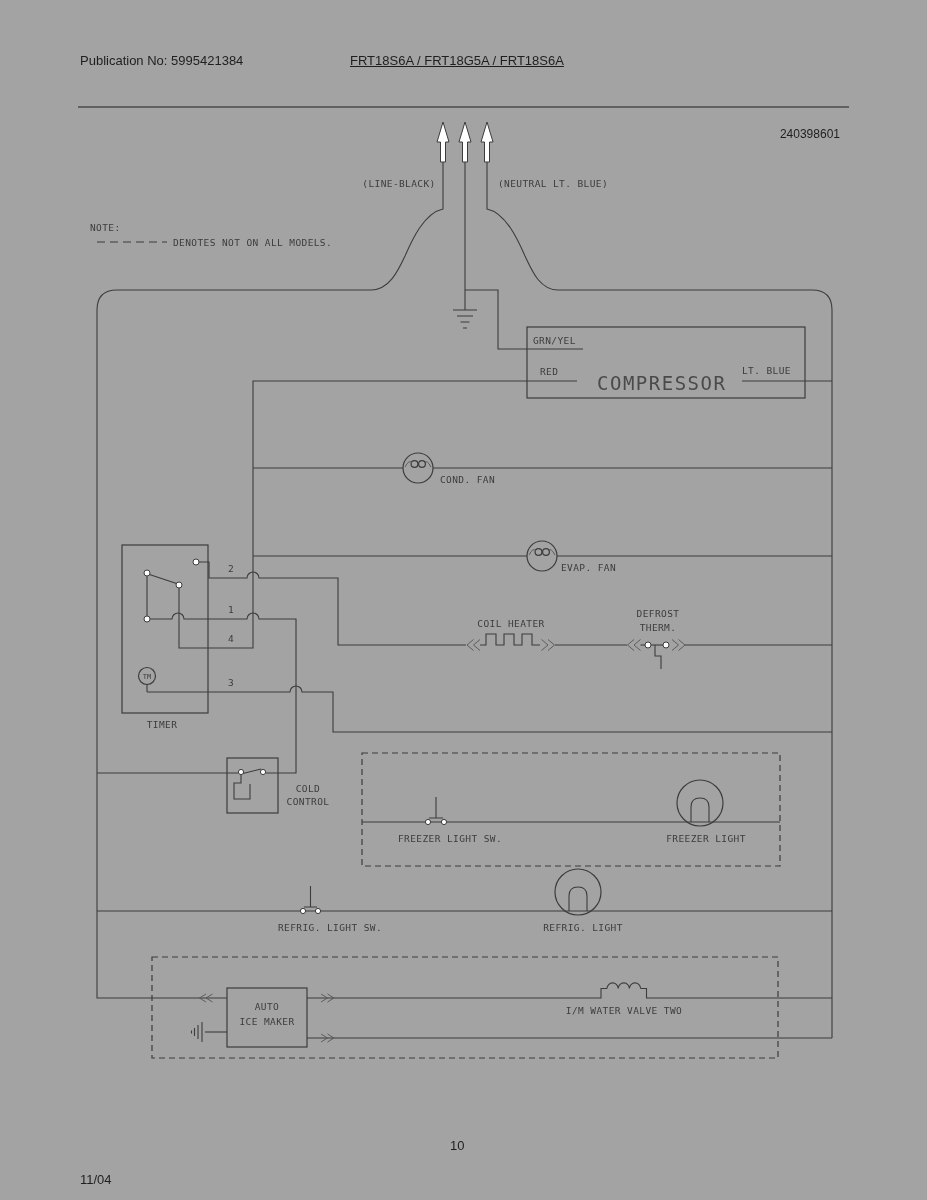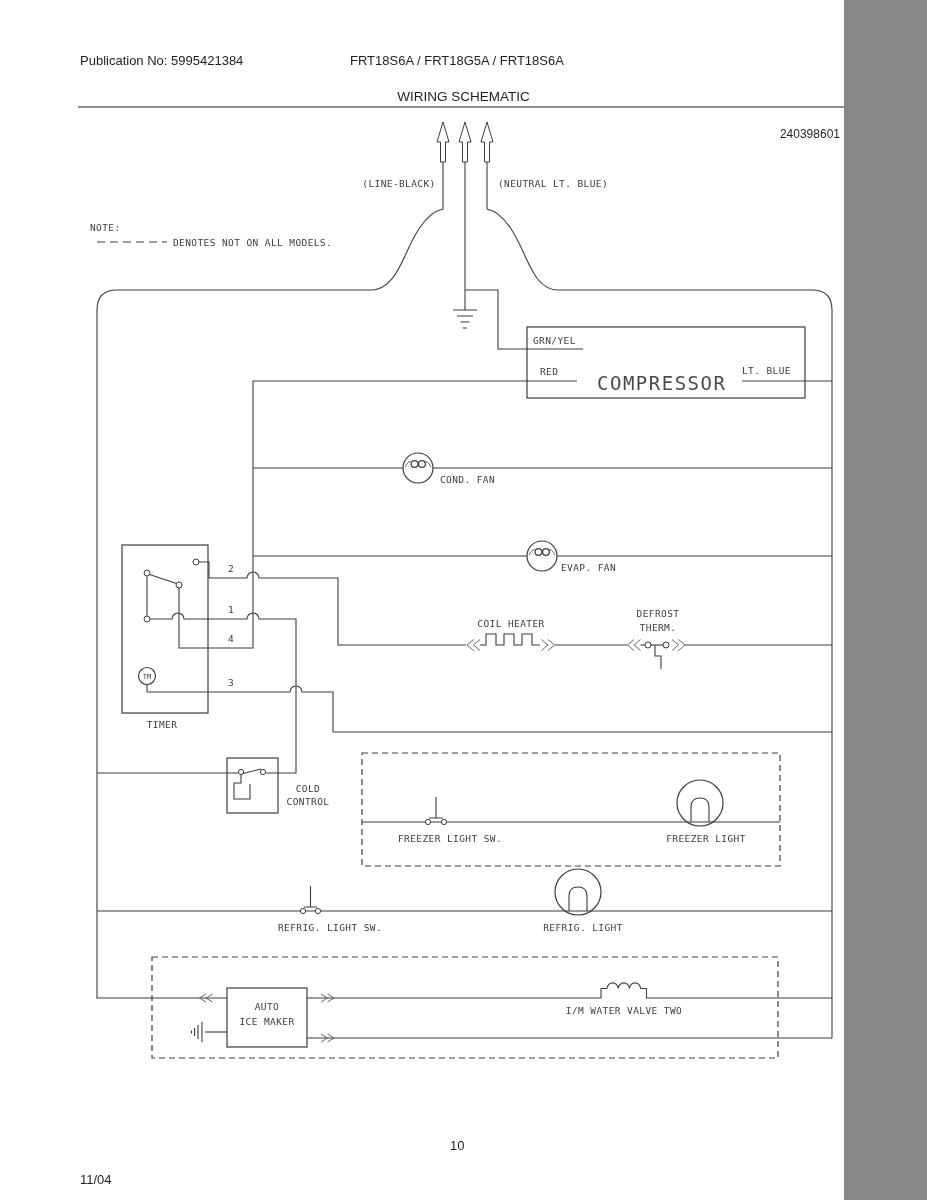--- a/index.html
+++ b/index.html
@@ -1,19 +1,19 @@
 <!DOCTYPE html>
 <html><head>
 <meta charset="utf-8">
 <style>
   html,body{margin:0;padding:0;background:#888;}
   .page{
     position:relative;
-    width:844px;height:1200px;
-    background:#ffffff;
+    width:927px;height:1200px;
+    background:#a3a3a3;
     font-family:"Liberation Sans", sans-serif;
     color:#1f1f1f;
     overflow:hidden;
   }
   .hdr-text{position:absolute;font-size:13px;color:#1f1f1f;white-space:nowrap;}
   .ftr-text{position:absolute;font-size:13px;color:#1f1f1f;white-space:nowrap;}
   svg{position:absolute;left:0;top:0;}
   svg .wire{stroke:#3c3c3c;stroke-width:1.1;fill:none;}
   svg .wire-thin{stroke:#555;stroke-width:0.9;fill:none;}
   svg .box{stroke:#3c3c3c;stroke-width:1.2;fill:none;}
@@ -37,22 +37,21 @@
     font-family:"Liberation Sans", sans-serif;
     font-size:12px;letter-spacing:0;fill:#1f1f1f;text-anchor:end;
   }
 </style>
 </head>
 <body>
 
 <div class="page">
 
   <div class="hdr-text" style="left:80px;top:53px;">Publication No: 5995421384</div>
-  <div class="hdr-text" style="left:350px;top:53px;">FRT18S6A / FRT18G5A / FRT18S6A</div>
-  <div class="hdr-text" style="left:0;top:89px;width:927px;text-align:center;font-size:13.5px;">WIRING SCHEMATIC</div>
+  <div class="hdr-text" style="left:350px;top:53px;text-decoration:underline;">FRT18S6A / FRT18G5A / FRT18S6A</div>
 
   <div class="ftr-text" style="left:80px;top:1172px;">11/04</div>
   <div class="ftr-text" style="left:450px;top:1138px;">10</div>
 
   <svg width="927" height="1200" viewBox="0 0 927 1200">
 
     <line x1="78" y1="107" x2="849" y2="107" stroke="#1f1f1f" stroke-width="1.2"></line>
 
     <text class="partnum" x="840" y="138">240398601</text>
 

